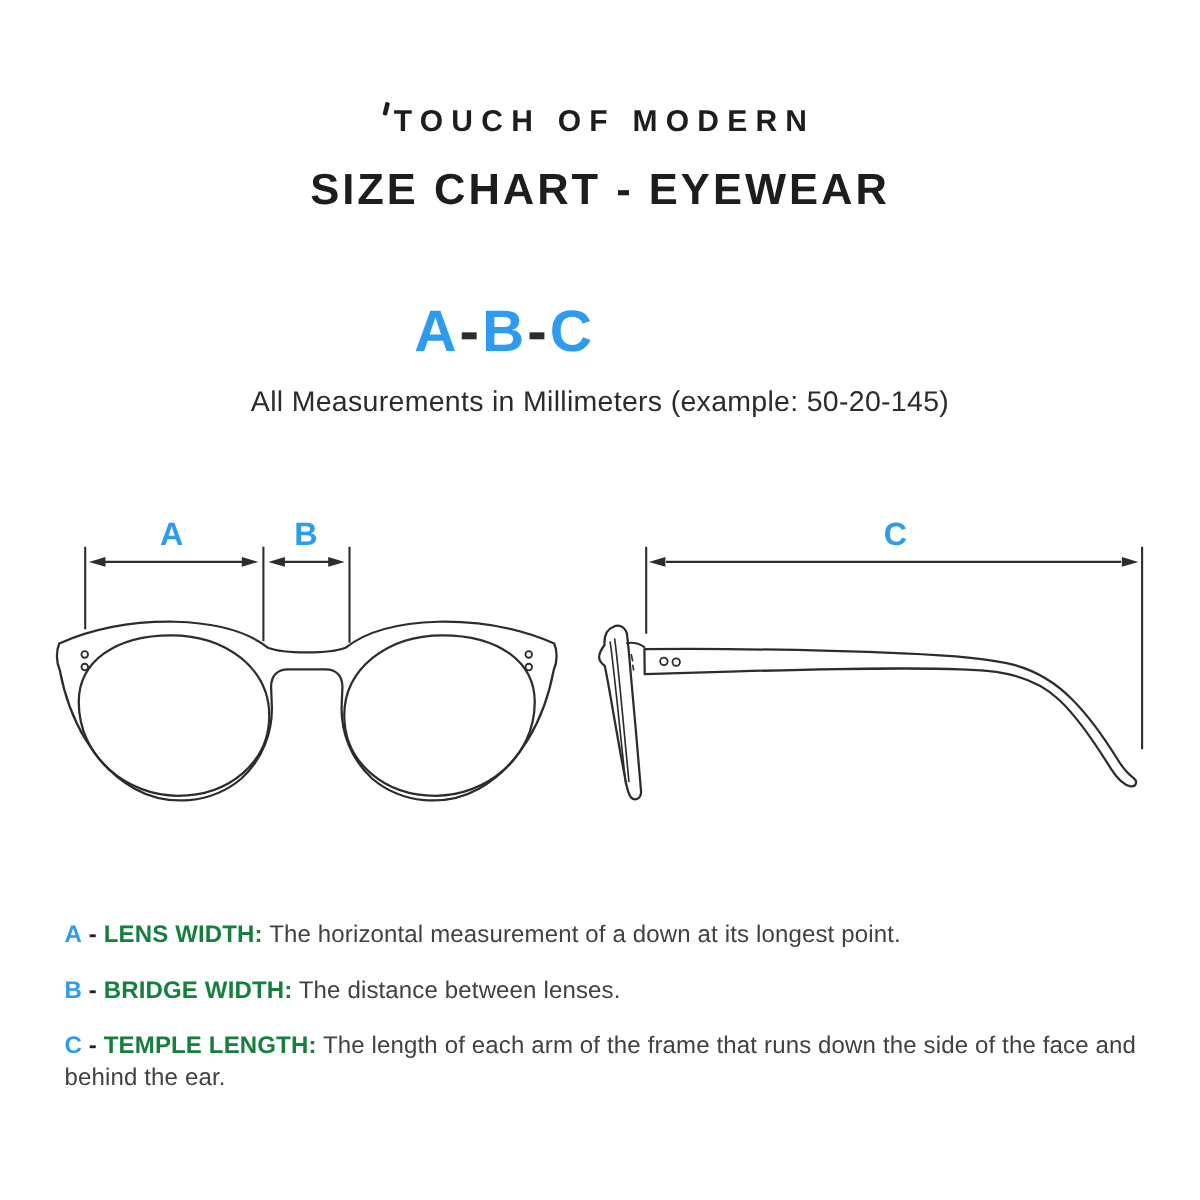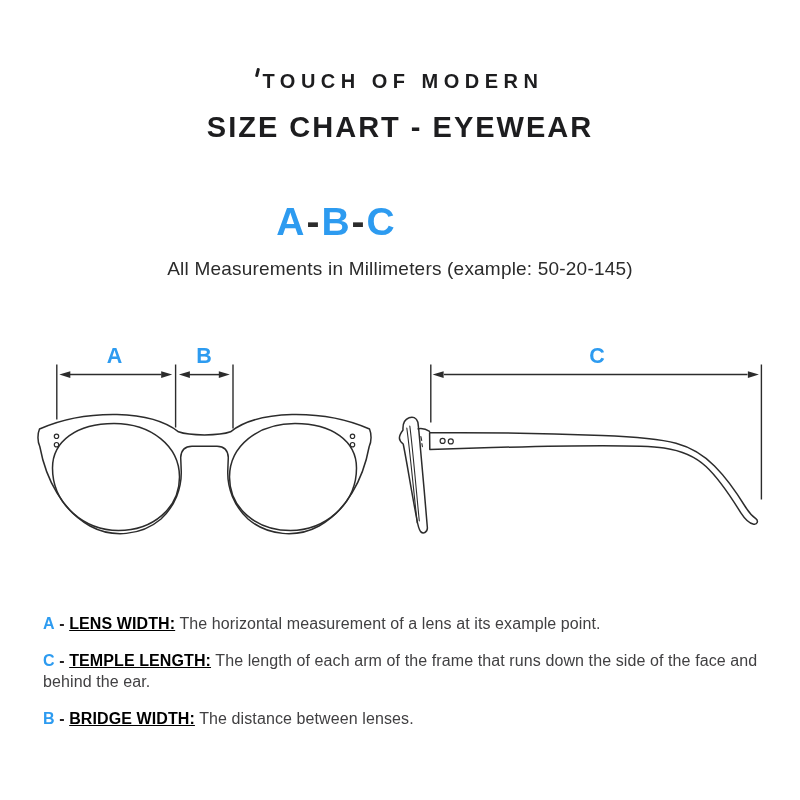--- a/index.html
+++ b/index.html
@@ -31,21 +31,21 @@
     color:#2b2b2b; font-size:19px; font-weight:500; letter-spacing:0.2px;
   }
   .diagram-svg { position:absolute; left:0; top:330px; width:800px; height:260px; }
   .defs {
     position:absolute; left:43px; top:613px; width:718px;
     color:#414042; font-size:16px;
   }
   .def-row { margin-bottom:16px; line-height:21px; letter-spacing:0.1px; }
   .def-letter { color:#2d9bf0; font-weight:700; }
   .def-dash { color:#231f20; font-weight:700; }
-  .def-term { color:#000000; font-weight:700;text-decoration:underline; }
+  .def-term { color:#15803d; font-weight:700; }
   .svg-label {
     fill:#2d9bf0; font-family:"Liberation Sans", sans-serif;
     font-size:21.5px; font-weight:700; text-anchor:middle;
   }
 </style>
 </head>
 <body>
 
 <div class="logo">
   <span class="logo-tick"></span>
@@ -165,27 +165,27 @@
       <circle cx="450.8" cy="441.4" r="2.5"></circle>
     </g>
   </g>
 </svg>
 
 <div class="defs">
   <div class="def-row">
     <span class="def-letter">A</span>
     <span class="def-dash">-</span>
     <span class="def-term">LENS WIDTH:</span>
-    <span class="def-desc">The horizontal measurement of a lens at its example point.</span>
+    <span class="def-desc">The horizontal measurement of a down at its longest point.</span>
+  </div>
+  <div class="def-row">
+    <span class="def-letter">B</span>
+    <span class="def-dash">-</span>
+    <span class="def-term">BRIDGE WIDTH:</span>
+    <span class="def-desc">The distance between lenses.</span>
   </div>
   <div class="def-row">
     <span class="def-letter">C</span>
     <span class="def-dash">-</span>
     <span class="def-term">TEMPLE LENGTH:</span>
     <span class="def-desc">The length of each arm of the frame that runs down the side of the face and behind the ear.</span>
   </div>
-  <div class="def-row">
-    <span class="def-letter">B</span>
-    <span class="def-dash">-</span>
-    <span class="def-term">BRIDGE WIDTH:</span>
-    <span class="def-desc">The distance between lenses.</span>
-  </div>
 </div>
 
 </body></html>

